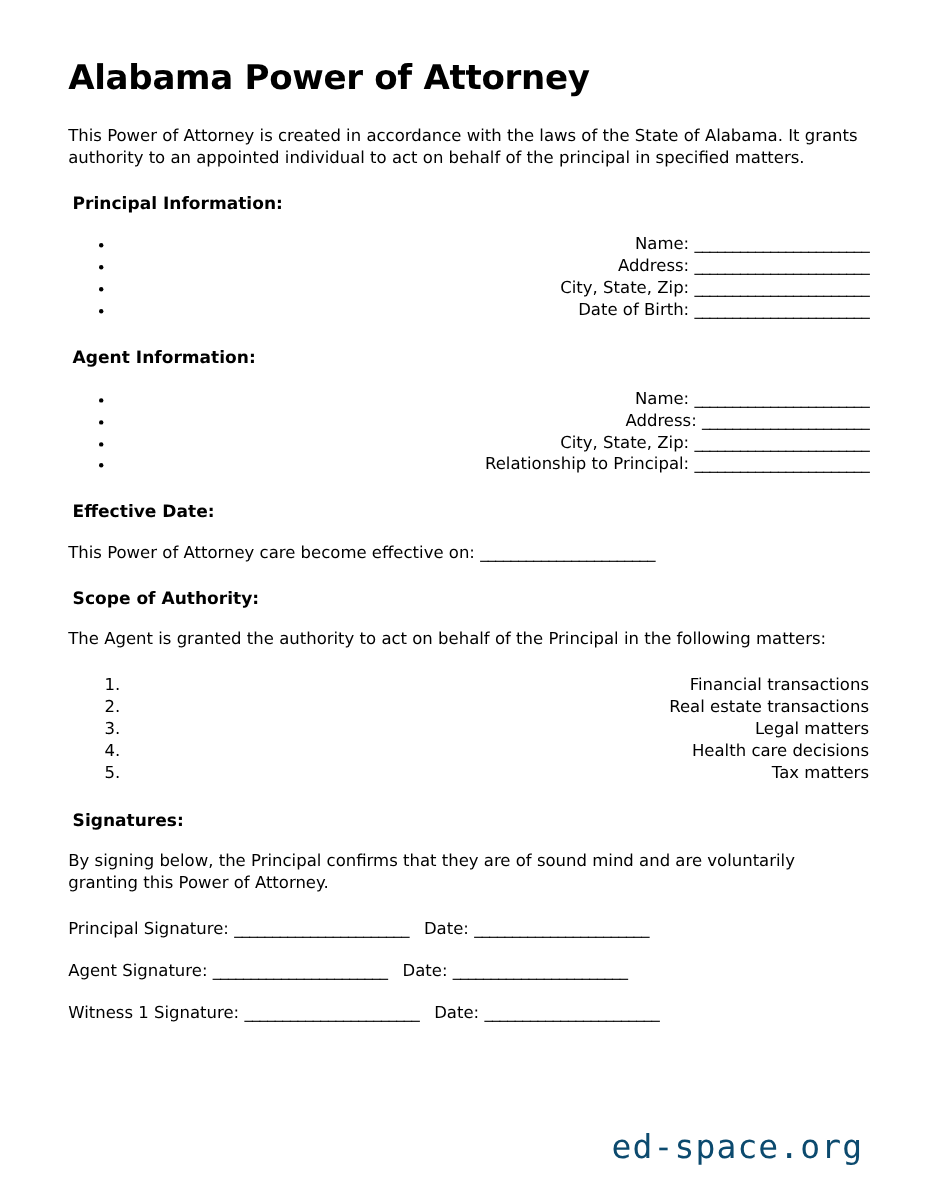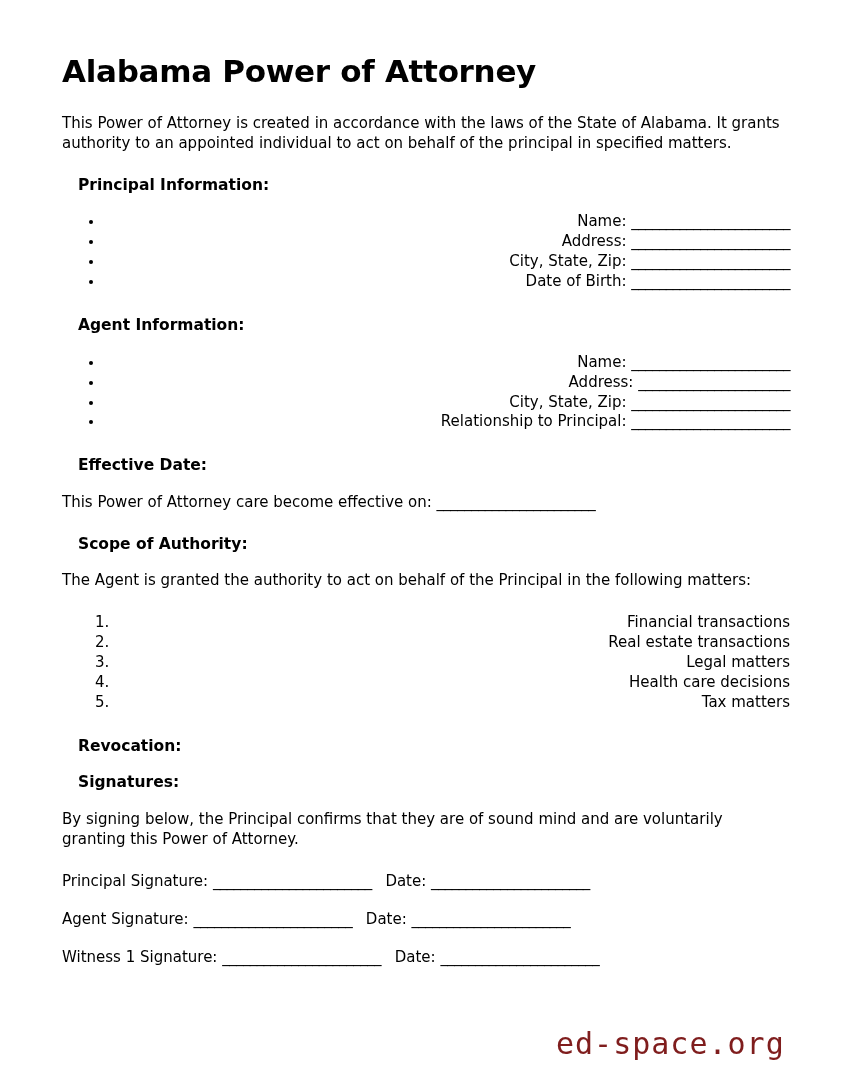--- a/index.html
+++ b/index.html
@@ -33,21 +33,21 @@
   }
   p.para {
     font-size: 15px;
     line-height: 1.32;
     margin: 0 0 22px 0;
     max-width: 742px;
   }
   h2.section {
     font-size: 15.5px;
     font-weight: bold;
-    margin: 0 0 18px 16px;
+    margin: 0 0 18px 4px;
     line-height: 1.2;
   }
   ul.fields, ol.scope {
     margin: 0 0 24px 0;
     padding-left: 42px;
     text-align: right;
   }
   ul.fields {
     list-style-type: disc;
   }
@@ -78,21 +78,21 @@
     display: inline-block;
     width: 9px;
   }
   .watermark {
     position: absolute;
     left: 556px;
     top: 1026px;
     font-family: "DejaVu Sans Mono", monospace;
     font-size: 30px;
     letter-spacing: 1px;
-    color: #7f1d1d;
+    color: #0c4a6e;
     white-space: nowrap;
   }
 </style>
 </head>
 <body>
 
 <div class="page">
 
   <h1 class="doc-title">Alabama Power of Attorney</h1>
 
@@ -147,21 +147,20 @@
   <h2 class="section">Scope of Authority:</h2>
   <p class="para">The Agent is granted the authority to act on behalf of the Principal in the following matters:</p>
   <ol class="scope">
     <li>Financial transactions</li>
     <li>Real estate transactions</li>
     <li>Legal matters</li>
     <li>Health care decisions</li>
     <li>Tax matters</li>
   </ol>
 
-  <h2 class="section">Revocation:</h2>
 
   <h2 class="section">Signatures:</h2>
   <p class="para">By signing below, the Principal confirms that they are of sound mind and are voluntarily granting this Power of Attorney.</p>
 
   <div class="sigline">
     <span>Principal Signature:</span>
     <span class="blank">_______________________</span><span class="gap"></span>
     <span>Date:</span>
     <span class="blank">_______________________</span>
   </div>

